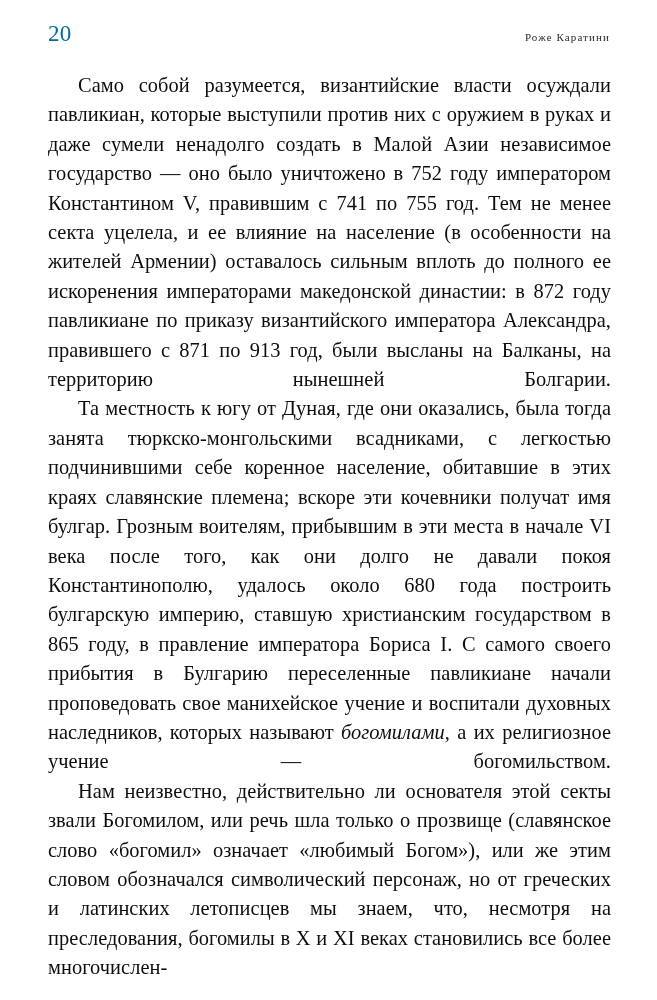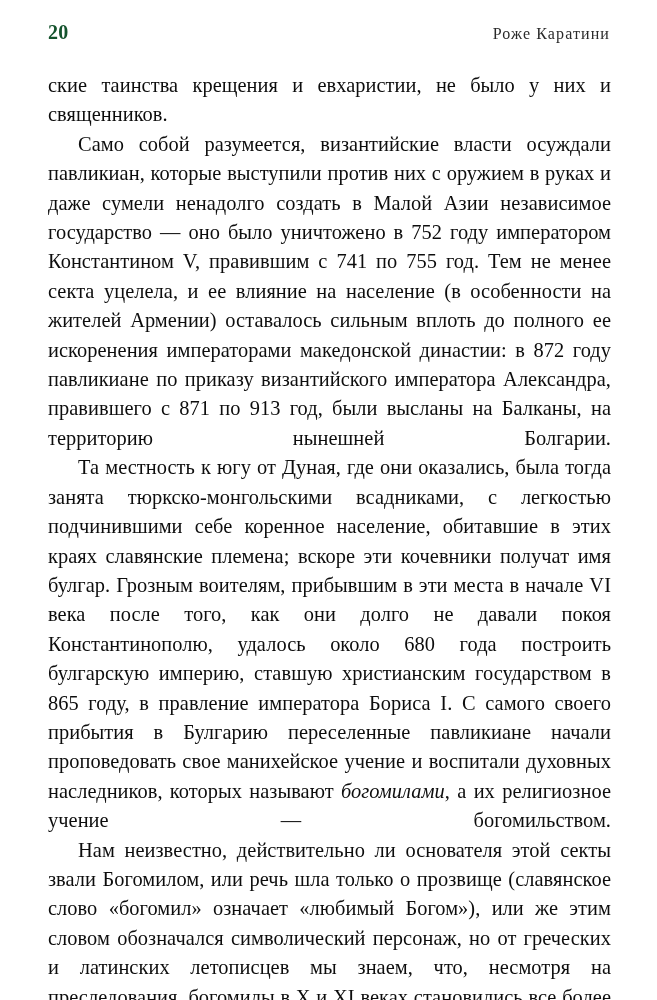--- a/index.html
+++ b/index.html
@@ -25,28 +25,28 @@
     position: absolute;
     left: 48px;
     right: 47px;
     top: 22px;
     height: 26px;
     display: flex;
     align-items: baseline;
     justify-content: space-between;
   }
   .folio {
-    font-size: 20px;
-    font-weight: 700;
+    font-size: 23px;
+    font-weight: 400;
     letter-spacing: 0.3px;
     line-height: 1;
-    color: #14532d;
+    color: #0369a1;
   }
   .author-head {
-    font-size: 16px;
+    font-size: 11px;
     font-weight: 400;
     letter-spacing: 1.1px;
     line-height: 1;
     color: #2a2a2a;
     white-space: nowrap;
   }
 
   
   .textblock {
     position: absolute;
@@ -82,21 +82,20 @@
 
 <div class="page">
 
   <div class="running-head">
     <span class="folio">20</span>
     <span class="author-head">Роже Каратини</span>
   </div>
 
   <div class="textblock">
 
-    <p class="para stretch-last"><span>ские таинства крещения и евхаристии, не было у них и священников.</span></p>
 
     <p class="para indent stretch-last"><span>Само собой разумеется, византийские власти осуждали павликиан, которые выступили против них с оружием в руках и даже сумели ненадолго создать в Малой Азии независимое государство — оно было уничтожено в 752 году императором Константином V, правившим с 741 по 755 год. Тем не менее секта уцелела, и ее влияние на население (в особенности на жителей Армении) оставалось сильным вплоть до полного ее искоренения императорами македонской династии: в 872 году павликиане по приказу византийского императора Александра, правившего с 871 по 913 год, были высланы на Балканы, на территорию нынешней Болгарии.</span></p>
 
     <p class="para indent stretch-last"><span>Та местность к югу от Дуная, где они оказались, была тогда занята тюркско-монгольскими всадниками, с легкостью подчинившими себе коренное население, обитавшие в этих краях славянские племена; вскоре эти кочевники получат имя булгар. Грозным воителям, прибывшим в эти места в начале VI века после того, как они долго не давали покоя Константинополю, удалось около 680 года построить булгарскую империю, ставшую христианским государством в 865 году, в правление императора Бориса I. С самого своего прибытия в Булгарию переселенные павликиане начали проповедовать свое манихейское учение и воспитали духовных наследников, которых называют </span><span class="ital">богомилами</span><span>, а их религиозное учение — богомильством.</span></p>
 
     <p class="para indent stretch-last"><span>Нам неизвестно, действительно ли основателя этой секты звали Богомилом, или речь шла только о прозвище (славянское слово «богомил» означает «любимый Богом»), или же этим словом обозначался символический персонаж, но от греческих и латинских летописцев мы знаем, что, несмотря на преследования, богомилы в X и XI веках становились все более многочислен-</span></p>
 
   </div>
 
 </div>

